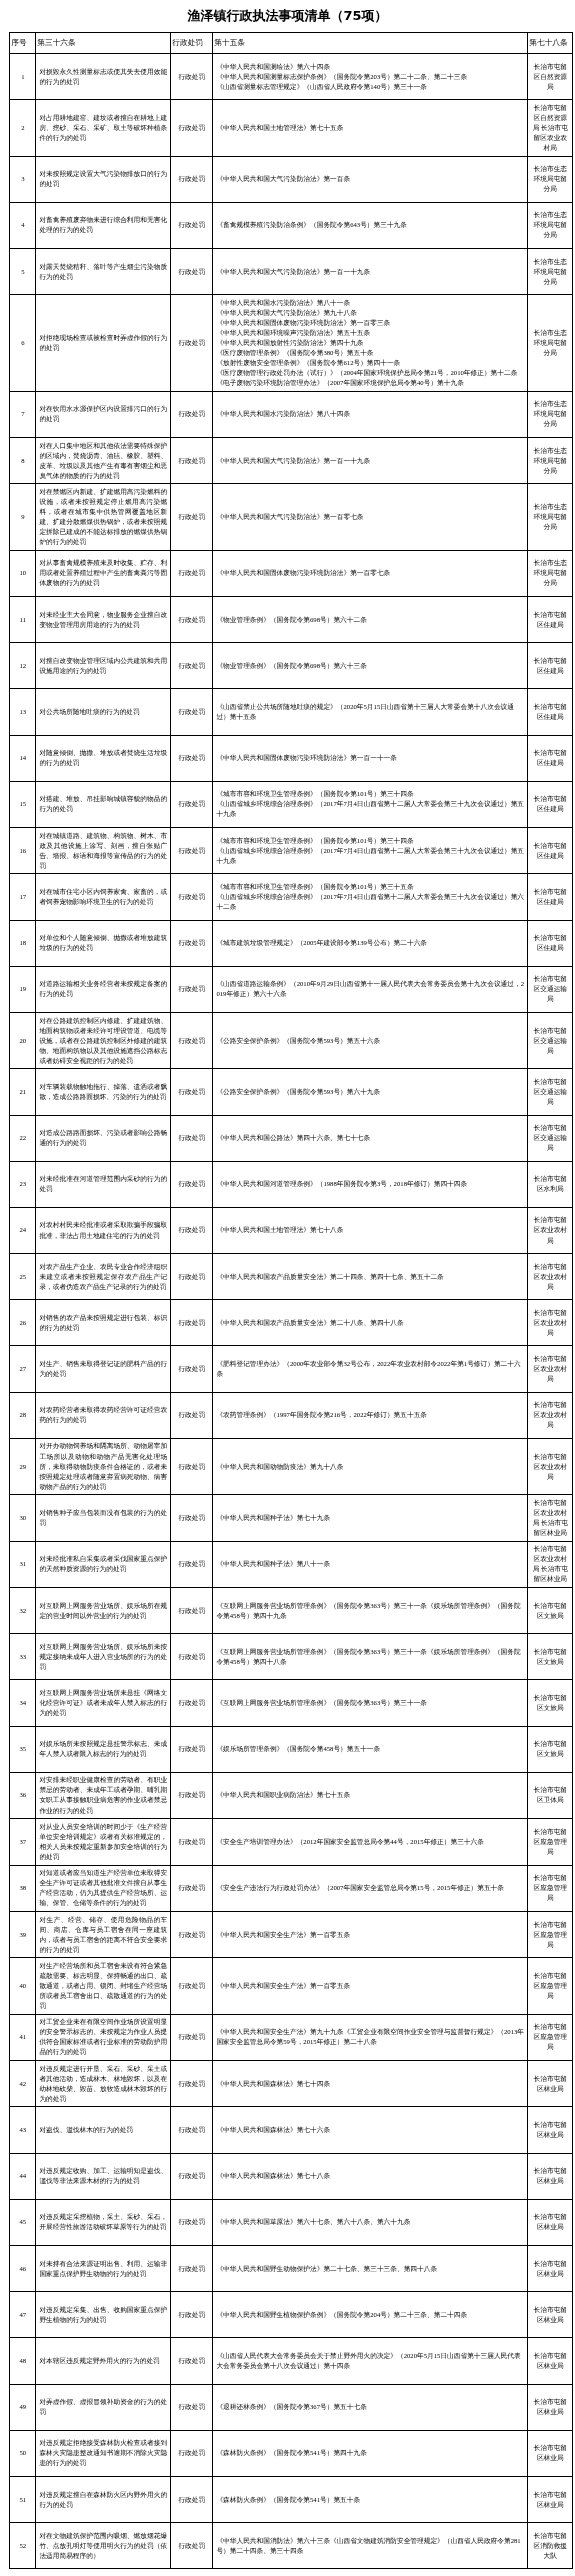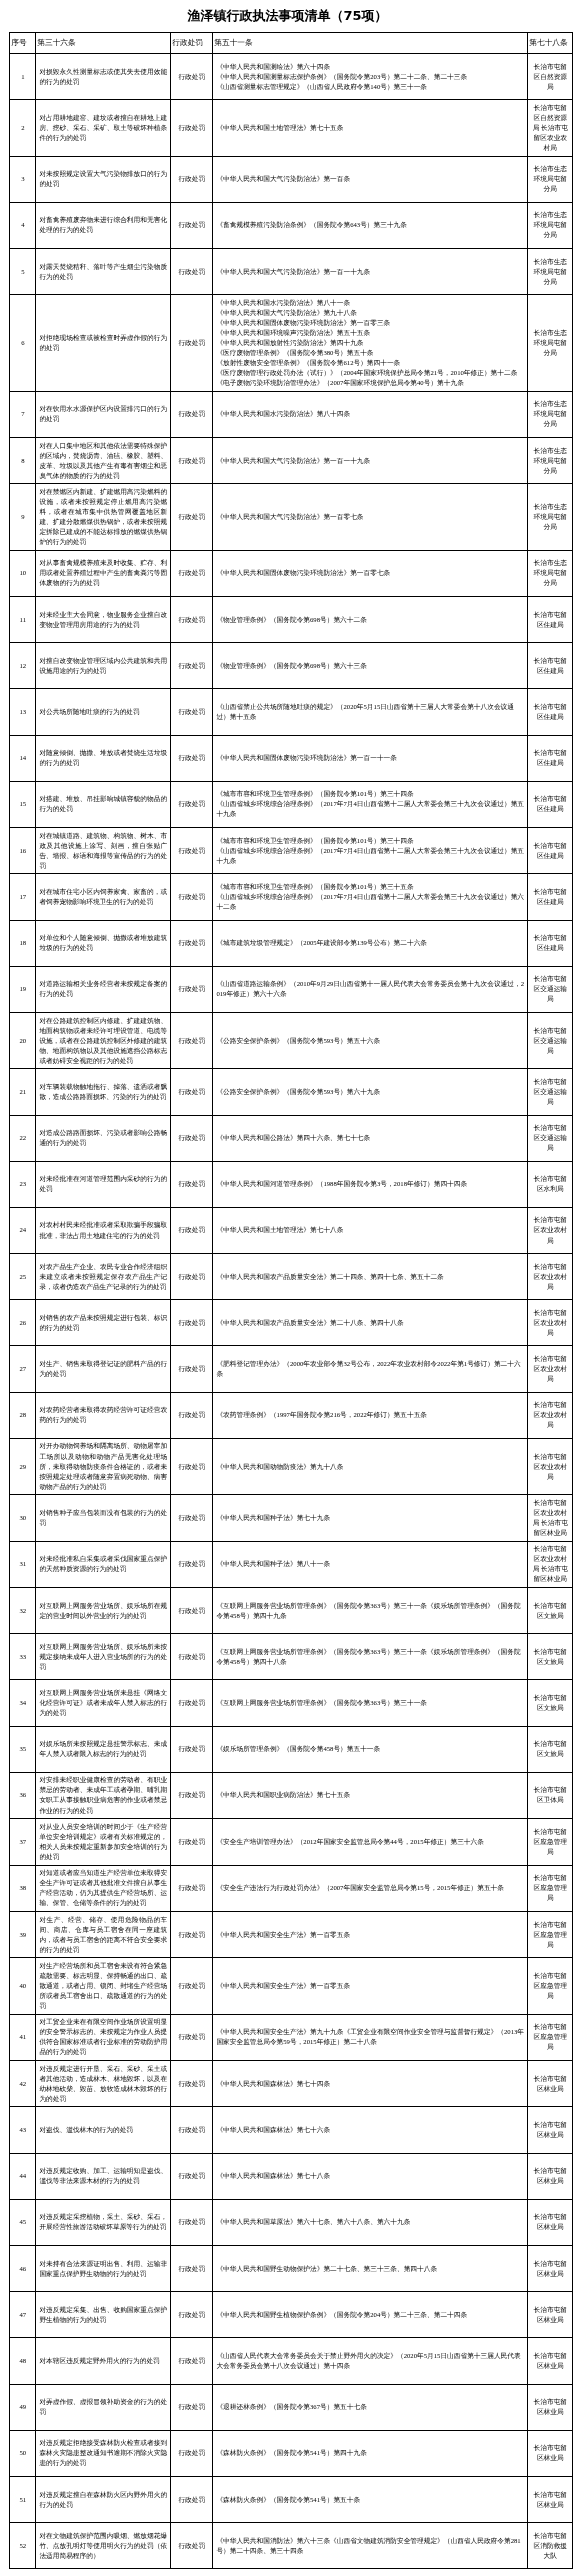--- a/index.html
+++ b/index.html
@@ -75,21 +75,21 @@
 
 <div class="page">
   <div class="page-title">渔泽镇行政执法事项清单（75项）</div>
 
   <table class="enforcement">
     <thead>
       <tr>
         <th class="h-no">序号</th>
         <th class="h-name">第三十六条</th>
         <th class="h-type">行政处罚</th>
-        <th class="h-basis">第五十一条</th>
+        <th class="h-basis">第十五条</th>
         <th class="h-agency">第七十八条</th>
       </tr>
     </thead>
     <tbody id="table-body">
         <tr>
       <td class="c-no">1</td>
       <td class="c-name">对损毁永久性测量标志或使其失去使用效能的行为的处罚</td>
       <td class="c-type">行政处罚</td>
       <td class="c-basis">《中华人民共和国测绘法》第六十四条
 《中华人民共和国测量标志保护条例》（国务院令第203号）第二十二条、第二十三条

